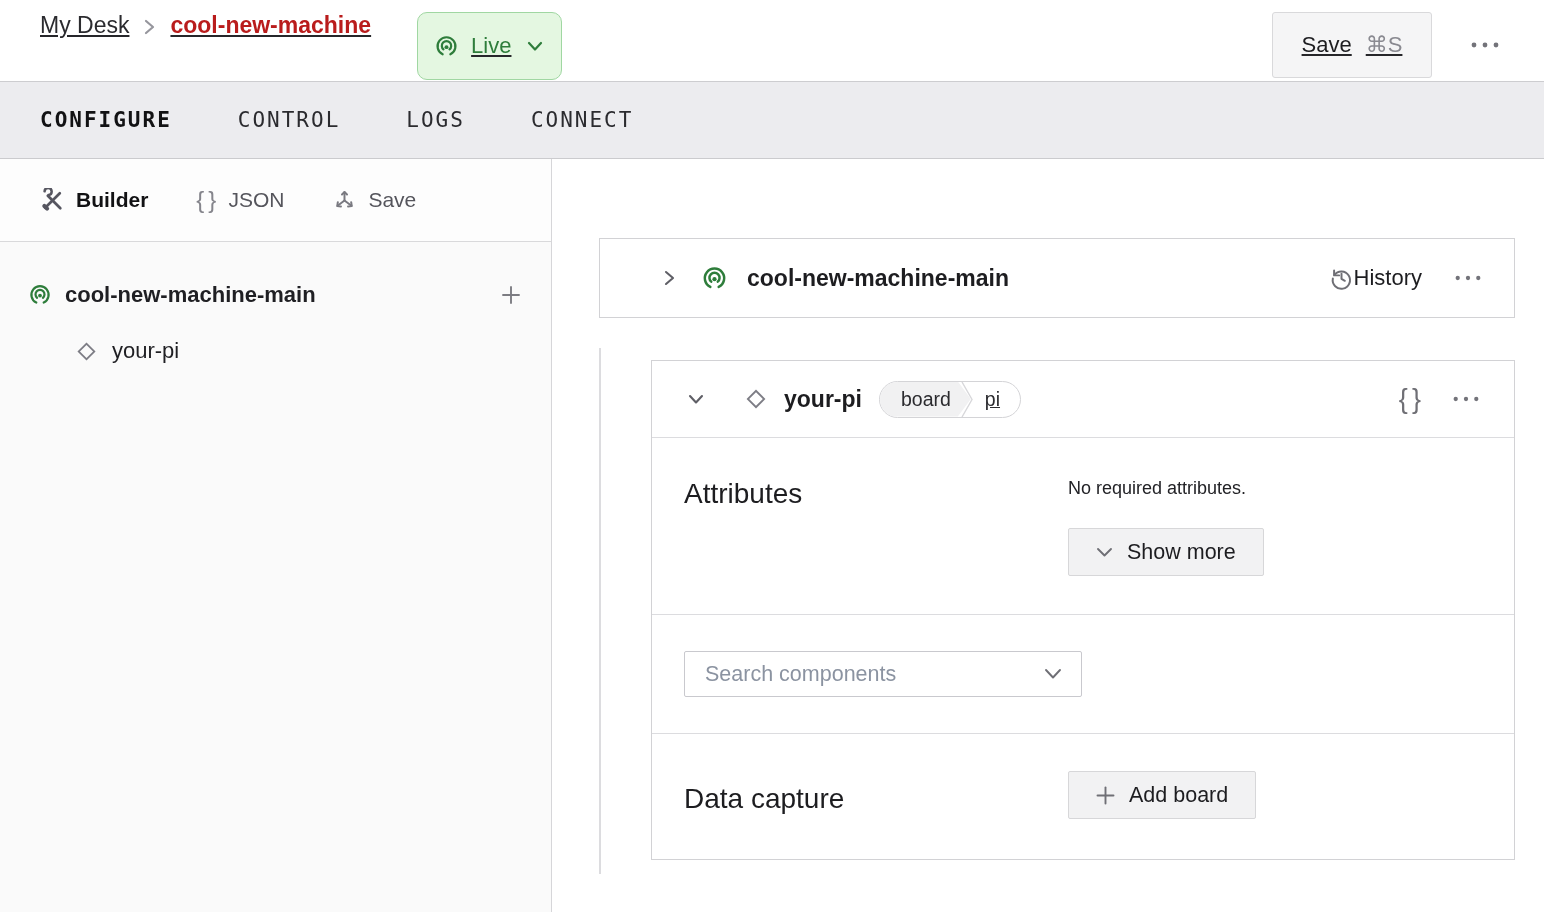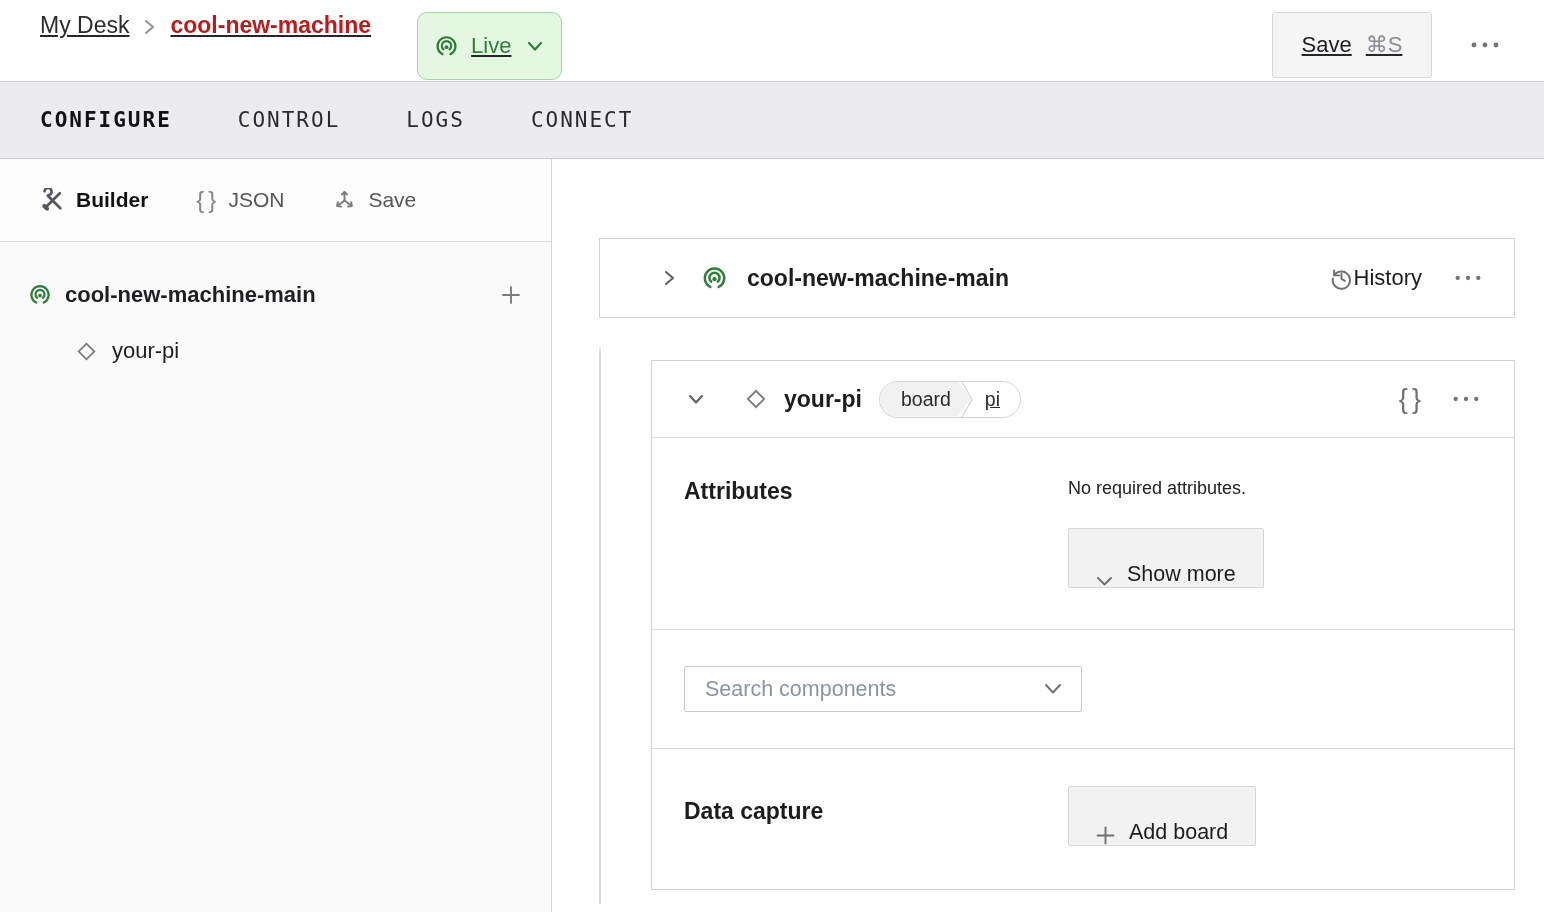--- a/index.html
+++ b/index.html
@@ -193,29 +193,29 @@
   .type-badge .seg-chev { margin-left: -10px; }
   .type-badge .seg-right { padding: 0 20px 0 12px; text-decoration: underline; }
 
   .crow {
     display: grid;
     grid-template-columns: 384px 1fr;
     border-top: 1px solid #dcdcdf;
     padding-left: 32px;
     padding-right: 50px;
   }
-  .crow .row-label { font-size: 23px; font-weight: 700; color: #1d1d20; }
+  .crow .row-label { font-size: 28px; font-weight: 400; color: #1d1d20; }
 
   .crow.attributes { padding-top: 40px; padding-bottom: 38px; }
   .attr-empty { font-size: 18px; color: #222226; }
   .ghost-btn {
     display: inline-flex;
-    align-items: flex-end;
+    align-items: center;
     gap: 14px;
-    height: 60px;
+    height: 48px;
     padding: 0 27px;
     background: #f2f2f3;
     border: 1px solid #d7d7d9;
     border-radius: 2px;
     font-family: "Liberation Sans", sans-serif;
     font-size: 21.5px;
     color: #1d1d20;
     cursor: pointer;
   }
   .showmore-wrap { margin-top: 29px; }

